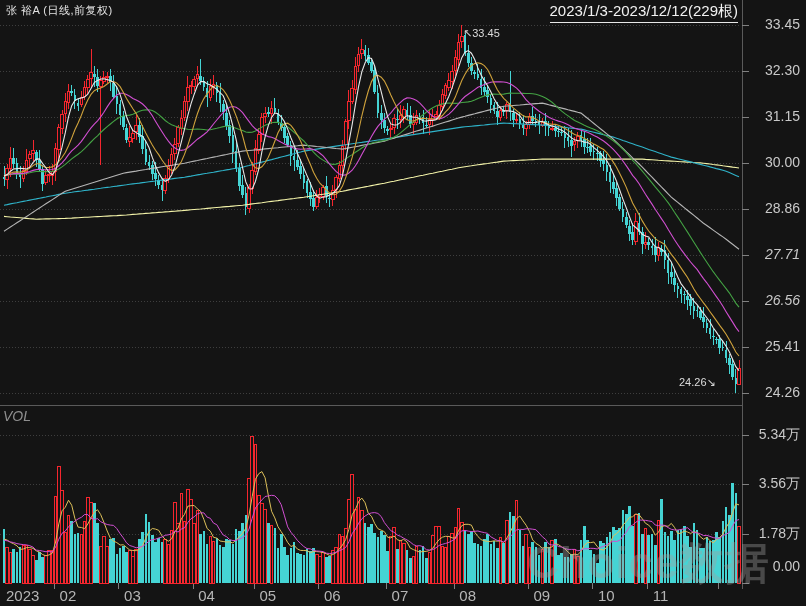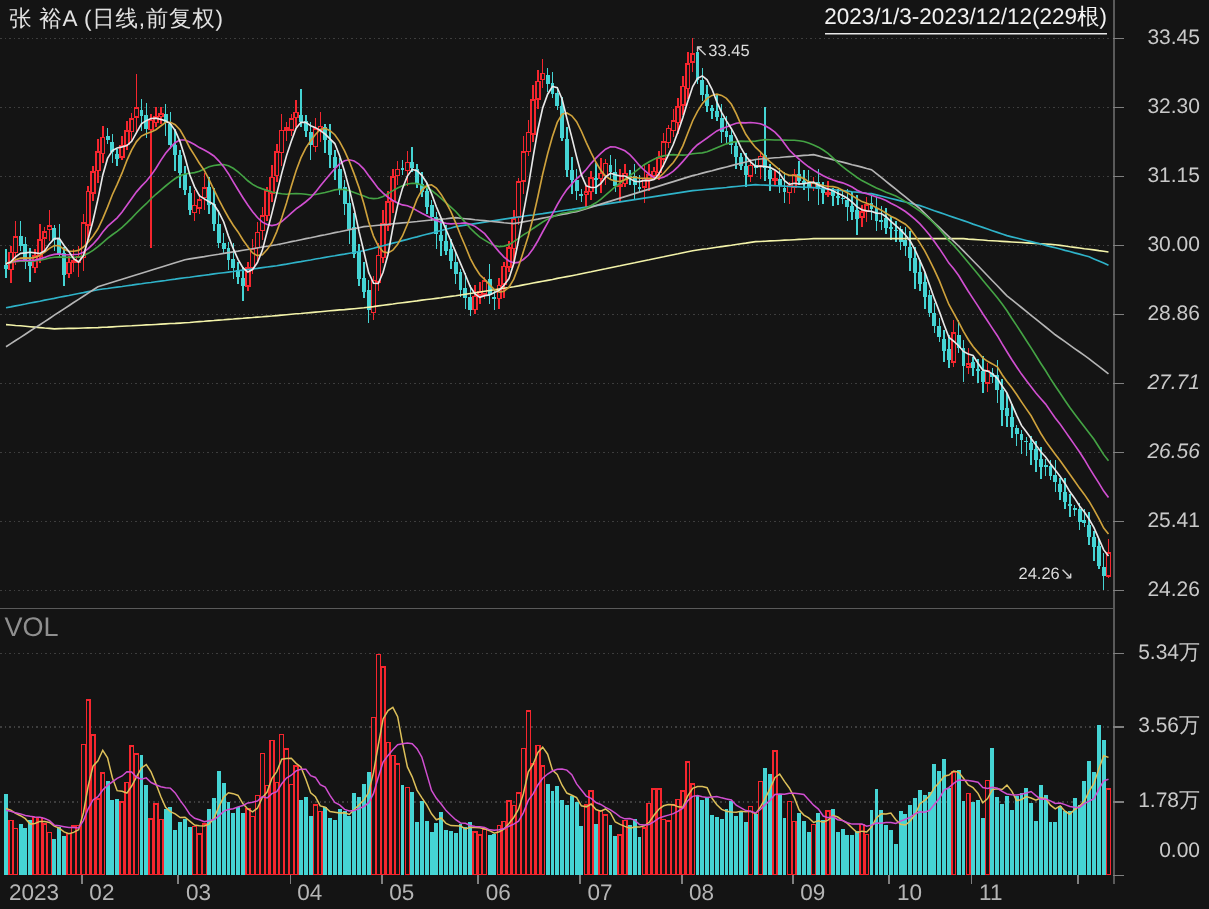--- a/index.html
+++ b/index.html
@@ -1,21 +1,21 @@
 <!DOCTYPE html>
 <html><head>
 <meta charset="utf-8">
 <style>
   html,body{margin:0;padding:0;background:#0d0d0d;}
   .app{position:relative;width:806px;height:606px;background:#141414;overflow:hidden;
        font-family:"Liberation Sans","DejaVu Sans",sans-serif;-webkit-font-smoothing:antialiased;}
-  .chart-title{position:absolute;left:6px;top:3px;font-size:15px;color:#e2e2e2;letter-spacing:.5px;z-index:5;}
+  .chart-title{position:absolute;left:6px;top:3px;font-size:11px;color:#e2e2e2;letter-spacing:.5px;z-index:5;}
   .date-range{position:absolute;right:68px;top:2px;font-size:15px;color:#f2f2f2;
               border-bottom:1px solid #e8e8e8;padding-bottom:1px;cursor:pointer;z-index:5;}
-  .vol-label{position:absolute;left:3px;top:408px;font-size:18px;color:#8f8f8f;z-index:5;}
+  .vol-label{position:absolute;left:3px;top:408px;font-size:14px;color:#8f8f8f;z-index:5;font-style:italic;}
   .watermark{position:absolute;left:527px;top:534px;font-size:44px;font-weight:bold;
              color:rgba(160,160,160,0.38);letter-spacing:1px;z-index:6;pointer-events:none;}
   .anno{position:absolute;font-size:11px;color:#dcdcdc;z-index:5;white-space:nowrap;}
   .anno-high{left:463px;top:27px;}
   .anno-low{left:679px;top:376px;}
   .anno .arrow{color:#cfcfcf;}
   .axis-label{position:absolute;font-size:14px;color:#c9c9c9;z-index:4;}
   .axis-label.right{width:58px;text-align:right;}
   .month-label{position:absolute;top:587px;font-size:15px;color:#b5b5b5;z-index:4;}
   svg{position:absolute;left:0;top:0;}
@@ -770,20 +770,21 @@
     </svg>
 
   <div class="chart-title">张  裕A (日线,前复权)</div>
   <div class="date-range">2023/1/3-2023/12/12(229根)</div>
   <div class="vol-label">VOL</div>
 
   <div class="anno anno-high"><span class="arrow">↖</span><span>33.45</span></div>
 
   <div class="anno anno-low"><span>24.26</span><span class="arrow">↘</span></div>
 
+  <div class="watermark">Choice数据</div>
 
   <div id="right-axis">
       <span class="axis-label right" style="right: 6px; top: 16px;">33.45</span>
       <span class="axis-label right" style="right: 6px; top: 62.0501px;">32.30</span>
       <span class="axis-label right" style="right: 6px; top: 108.1px;">31.15</span>
       <span class="axis-label right" style="right: 6px; top: 154.15px;">30.00</span>
       <span class="axis-label right" style="right: 6px; top: 199.8px;">28.86</span>
       <span class="axis-label right" style="right: 6px; top: 245.85px; font-style: italic;">27.71</span>
       <span class="axis-label right" style="right: 6px; top: 291.9px; font-style: italic;">26.56</span>
       <span class="axis-label right" style="right: 6px; top: 337.95px;">25.41</span>

